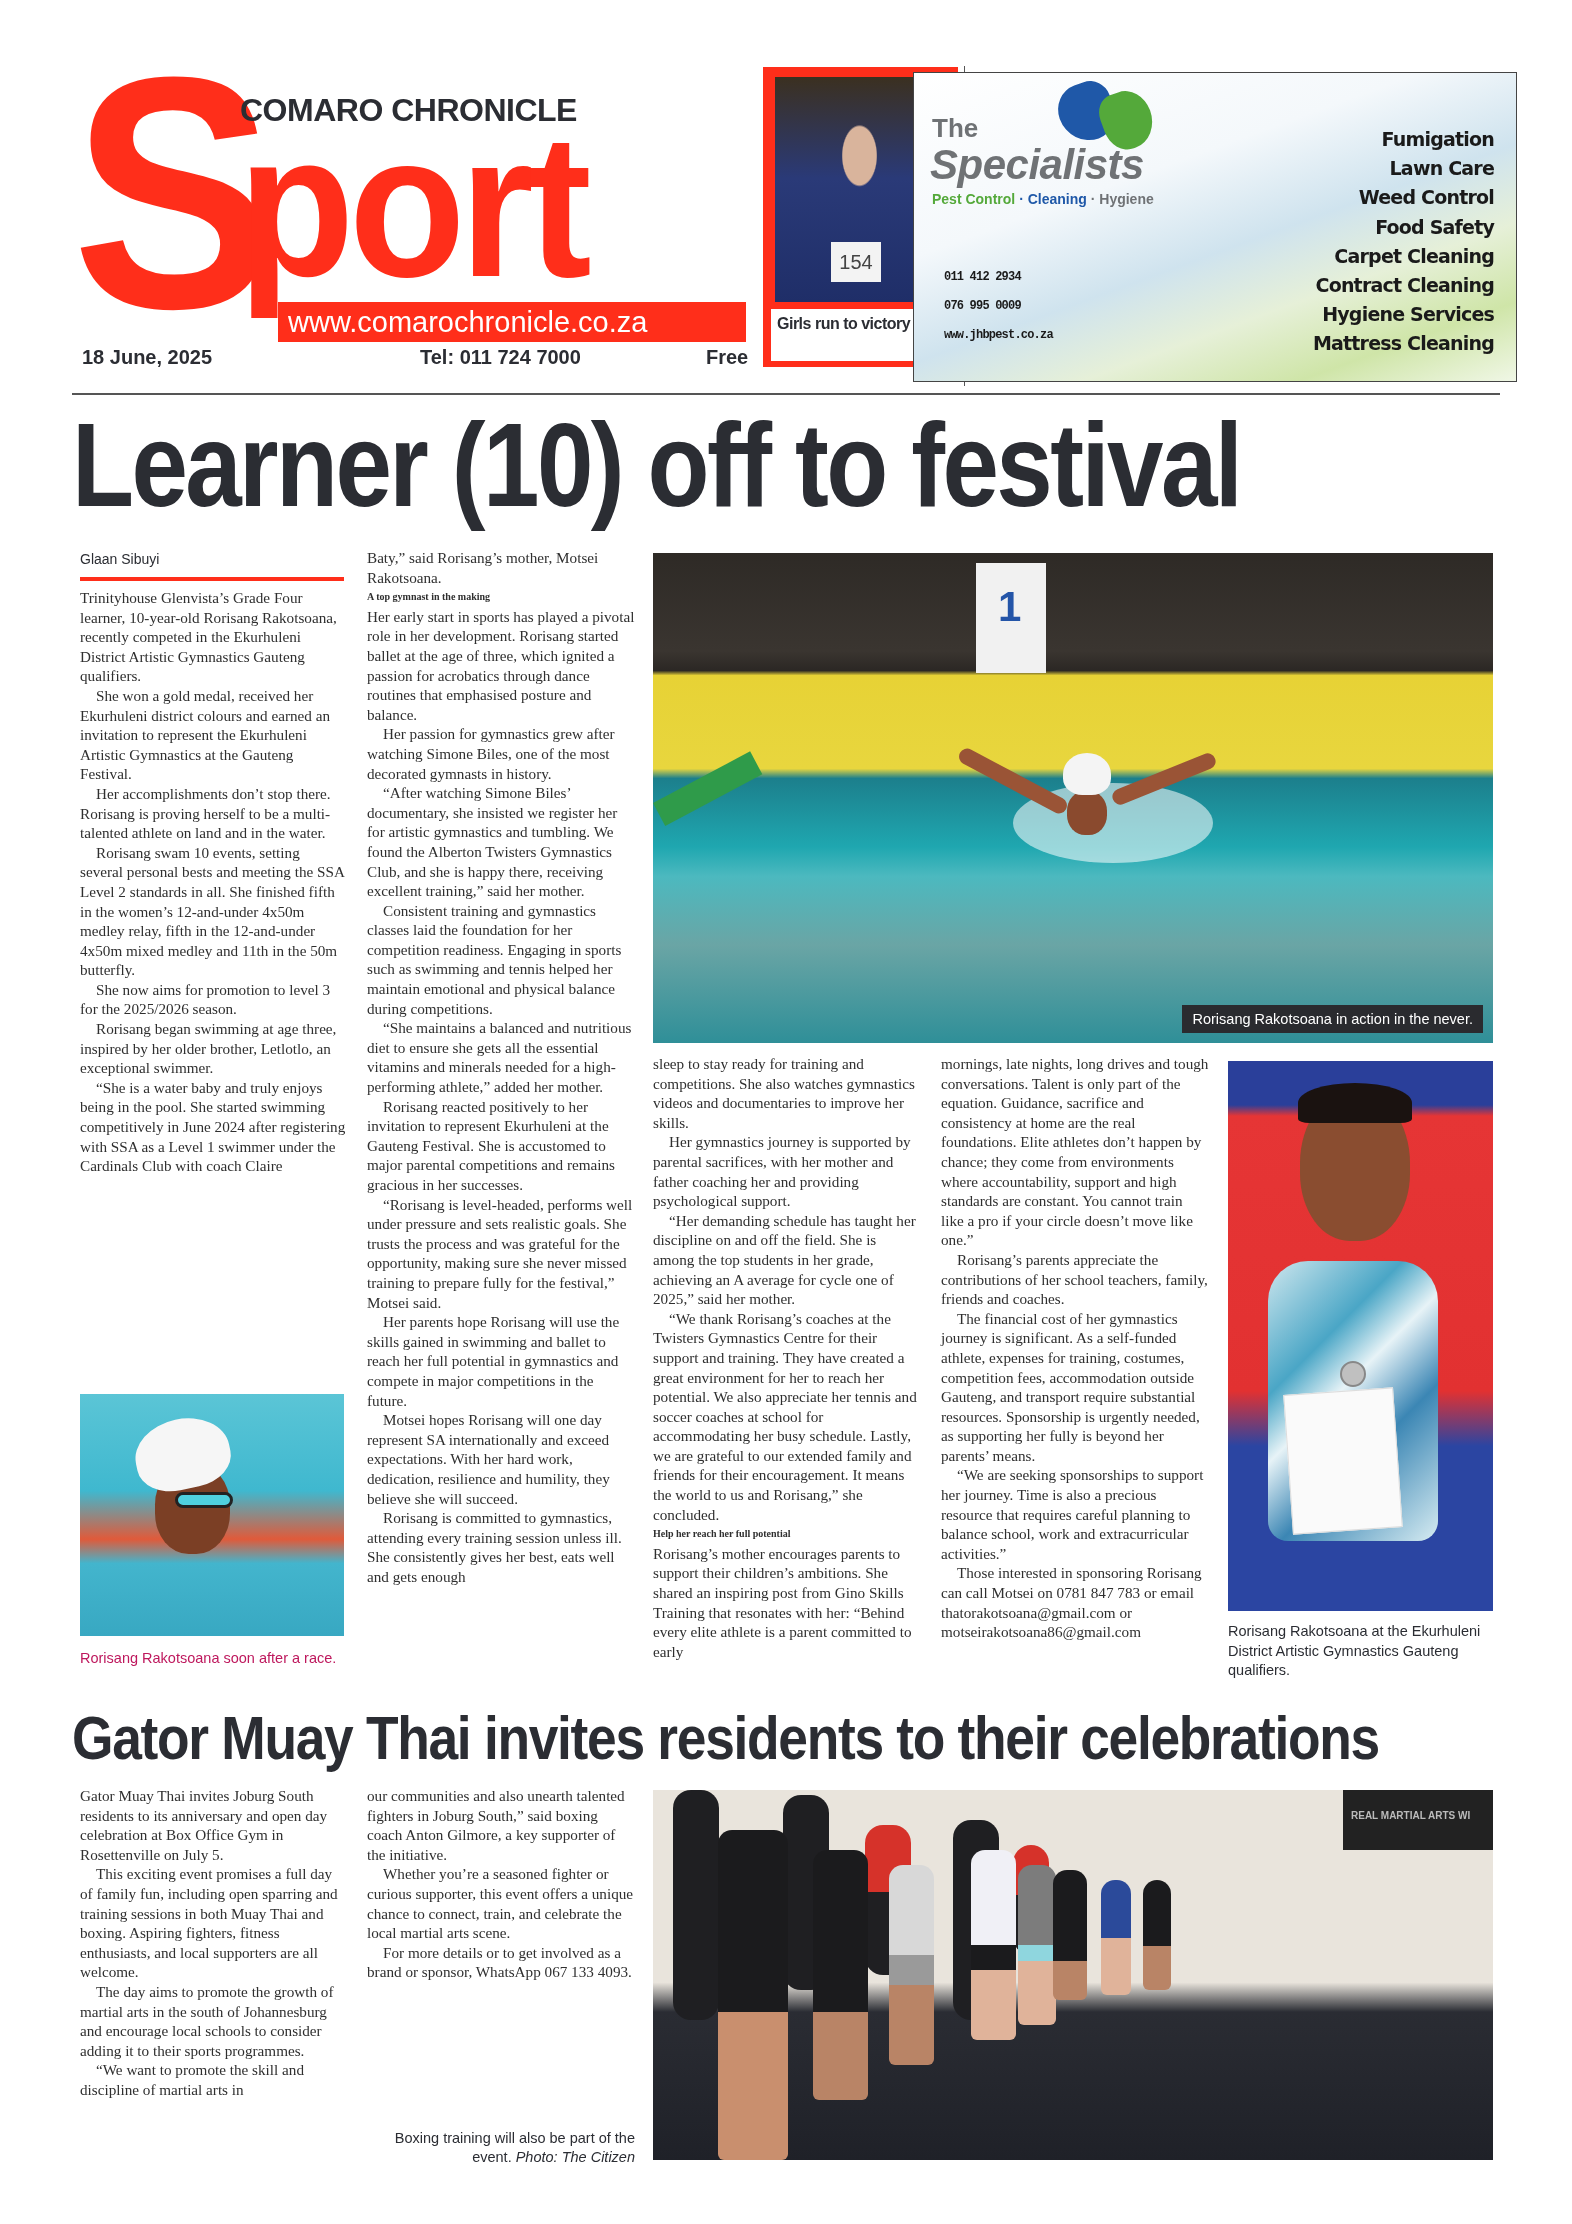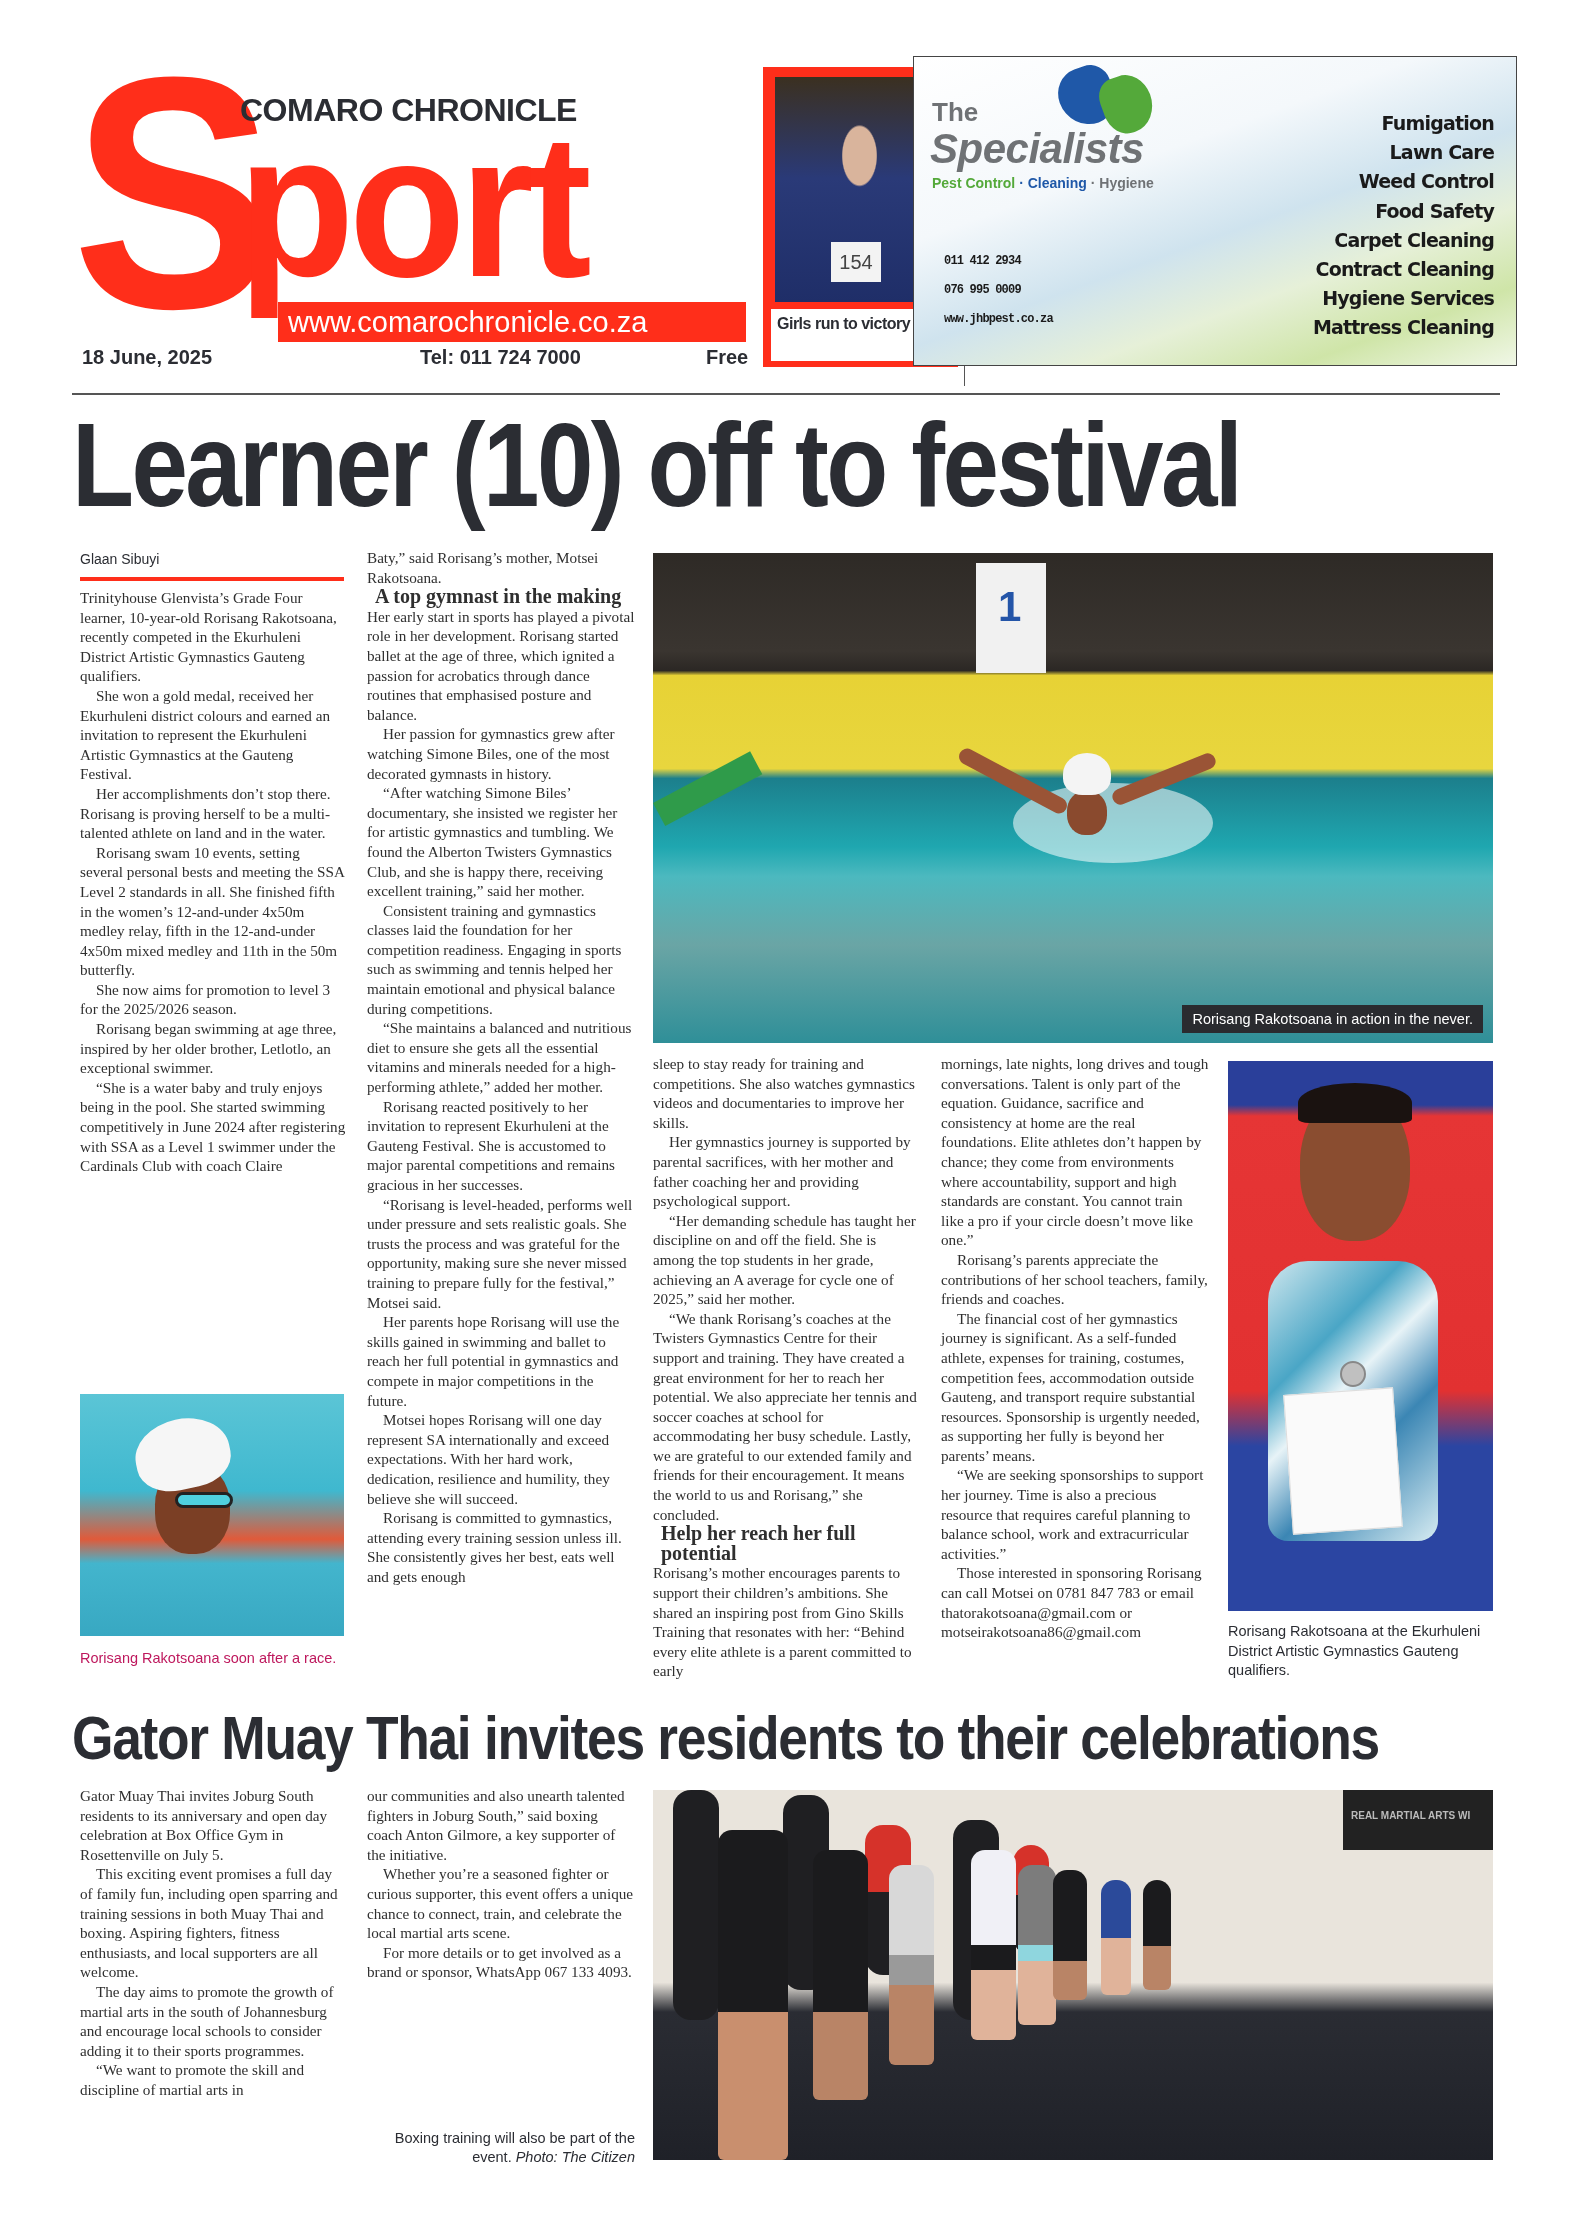--- a/index.html
+++ b/index.html
@@ -25,21 +25,21 @@
     background: radial-gradient(ellipse at 50% 35%, #d9b49c 0 14%, transparent 15%),
                 linear-gradient(180deg, #3b3020 0%, #2a3a78 45%, #1f2e68 100%); }
   .teaser-bib { left: 56px; top: 165px; width: 50px; height: 40px; background: #f3f3f3; color: #444;
     font-family: "Liberation Sans", sans-serif; font-size: 20px; text-align: center; line-height: 40px; }
   .teaser-cap { left: 8px; top: 242px; width: 150px; height: 52px; background: #fff; padding: 4px 6px;
     font-family: "Liberation Sans", sans-serif; font-weight: bold; font-size: 16px; line-height: 22px; color: #2b2d33; letter-spacing: -0.5px; }
   .teaser-num { left: 150px; top: 252px; width: 30px; height: 34px; background: #fff; border: 3px solid #ff2e1a; border-radius: 50%;
     font-family: "Liberation Sans", sans-serif; font-weight: bold; font-size: 18px; text-align: center; line-height: 28px; color: #2b2d33; }
 
   .vrule { left: 964px; top: 66px; width: 1px; height: 320px; background: #555; }
-  .adbox { left: 913px; top: 56px; width: 604px; height: 310px; border: 1.5px solid #444;
+  .adbox { left: 913px; top: 72px; width: 604px; height: 310px; border: 1.5px solid #444;
     background: linear-gradient(160deg, #ffffff 0%, #f4f8fb 35%, #cfe3ee 55%, #e6f0d8 70%, #cfe5a8 85%, #f0f7e6 100%); }
   .ad-logo-b { left: 145px; top: 10px; width: 55px; height: 58px; border-radius: 50% 40% 50% 60%; background: #1f58a8; transform: rotate(-20deg); }
   .ad-logo-g { left: 188px; top: 18px; width: 50px; height: 58px; border-radius: 40% 55% 60% 50%; background: #54a93a; transform: rotate(-20deg); }
   .ad-the { left: 18px; top: 40px; font-family: "Liberation Sans", sans-serif; font-weight: bold; font-size: 26px; color: #6f7275; }
   .ad-spec { left: 16px; top: 68px; font-family: "Liberation Sans", sans-serif; font-weight: bold; font-style: italic; font-size: 42px; color: #6f7275; letter-spacing: -0.5px; }
   .ad-tag { left: 18px; top: 118px; font-family: "Liberation Sans", sans-serif; font-weight: bold; font-size: 14px; }
   .ad-tag .g { color: #54a93a; } .ad-tag .b { color: #1f58a8; } .ad-tag .y { color: #6f7275; }
   .ad-contacts { left: 30px; top: 190px; font-family: Liberation Mono, monospace; font-weight: bold; font-size: 12px; line-height: 29px; color: #1a1a1a; letter-spacing: -0.8px; }
   .ad-services { right: 22px; top: 52px; text-align: right; font-family: "DejaVu Sans", sans-serif; font-weight: bold; font-size: 19px; line-height: 29.2px; color: #1a1a1a; letter-spacing: -0.8px; }
 
@@ -50,21 +50,21 @@
     font-size: 118px; line-height: 130px; letter-spacing: -3px; transform: scaleX(0.86); transform-origin: left top; white-space: nowrap; }
 
   
   .byline { left: 80px; top: 551px; font-family: "Liberation Sans", sans-serif; font-size: 14px; color: #2b2d33; }
   .byline-rule { left: 80px; top: 577px; width: 264px; height: 4px; background: #ff2e1a; }
 
   
   .col { font-family: "Liberation Serif", serif; font-size: 15.2px; line-height: 19.6px; color: #2f2f2f; }
   .col p { text-indent: 16px; }
   .col p.first { text-indent: 0; }
-  .col h4 { font-size: 20px; line-height: 19.6px; font-weight: bold; margin-left: 8px; }
+  .col h4 { font-size: 10px; line-height: 19.6px; font-weight: bold; }
   .col1 { left: 80px; top: 588px; width: 266px; }
   .col2 { left: 367px; top: 548px; width: 268px; }
   .col3 { left: 653px; top: 1054px; width: 268px; }
   .col4 { left: 941px; top: 1054px; width: 268px; }
 
   
   .photo-pool { left: 653px; top: 553px; width: 840px; height: 490px;
     background:
       linear-gradient(180deg, #2e2a26 0%, #3a3530 20%, #2b2724 24%, #e7d235 25%, #e8d63e 44%, #1c7f8c 46%, #1fa7b0 60%, #4cb9bf 66%, #6aa5a5 80%, #2f8f98 100%); }
   .pool-swimmer-cap { left: 410px; top: 200px; width: 48px; height: 42px; border-radius: 50% 50% 40% 40%; background: #f4f4f4; }

